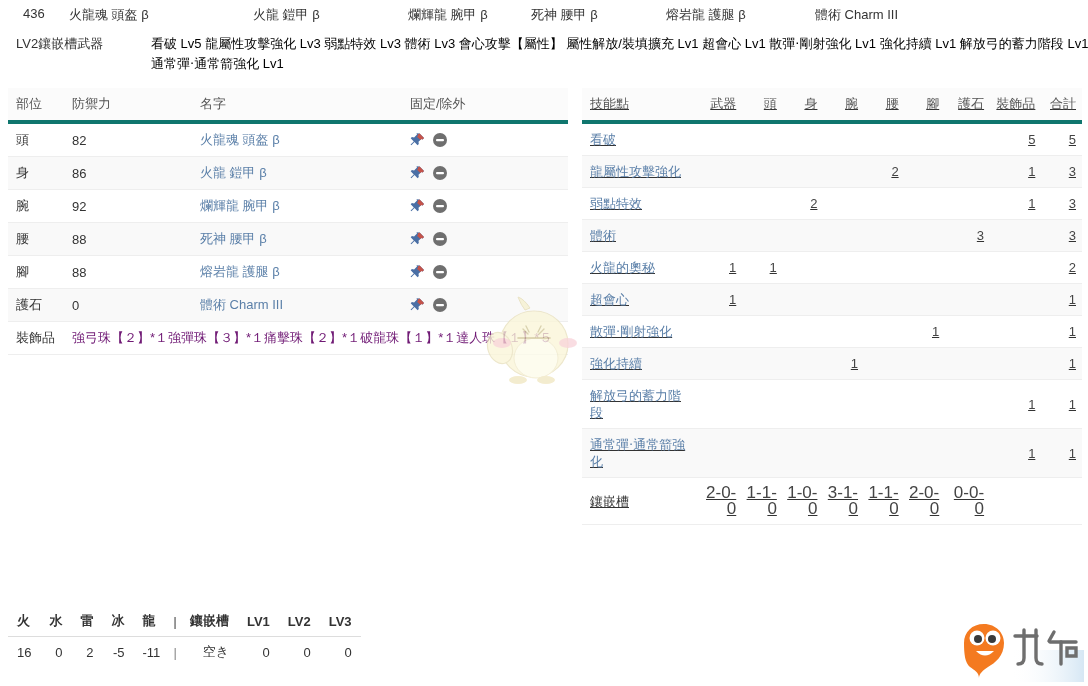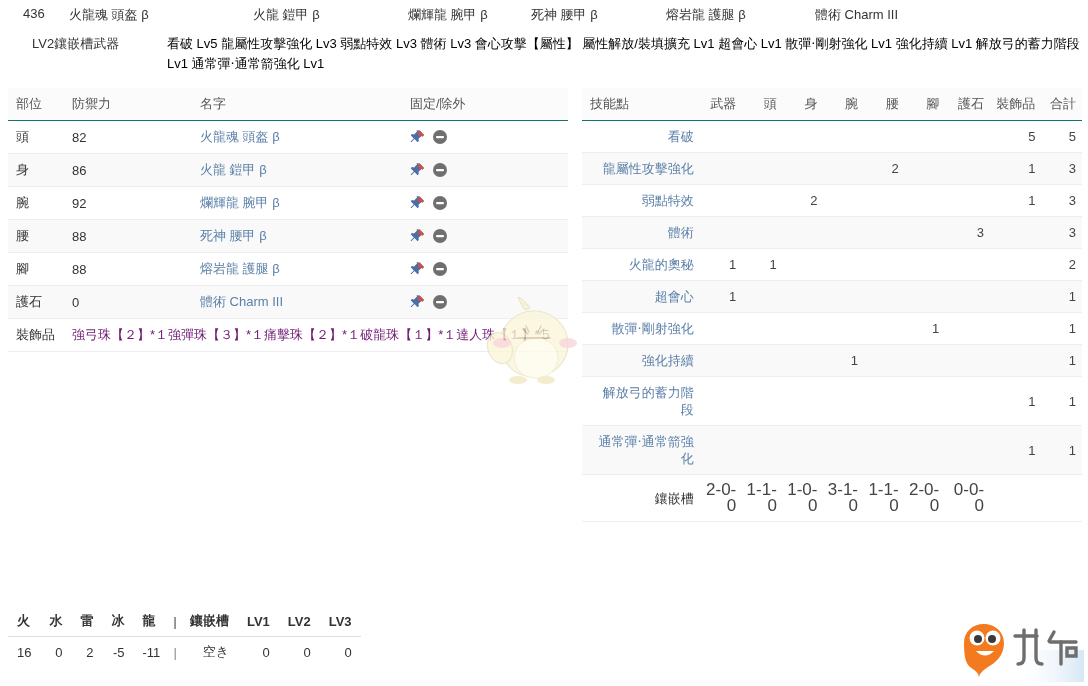--- a/index.html
+++ b/index.html
@@ -56,39 +56,38 @@
     padding-top: 6px;
     font-size: 13px;
     line-height: 20px;
   }
   .top-row-2 .weapon-label {
     width: 138px;
     flex: 0 0 138px;
     padding-left: 3px;
     box-sizing: border-box;
     color: #333;
-    margin-left: 16px;
   }
   .top-row-2 .skill-list {
     flex: 1 1 auto;
     color: #000000;
     overflow: hidden;
     max-height: 40px;
   }
 
   
   table {
     border-collapse: collapse;
     font-size: 13px;
   }
   th {
     font-weight: normal;
     color: #555;
     text-align: left;
-    border-bottom: 1px solid #0f766e;
+    border-bottom: 4px solid #0f766e;
     padding: 7px 8px;
     background: #fbfbfb;
     white-space: nowrap;
   }
   td {
     border-bottom: 1px solid #eeeeee;
     padding: 7px 8px;
     color: #333;
     vertical-align: middle;
   }
@@ -124,29 +123,29 @@
   }
   .deco-row td.deco-label { color: #333; }
   .deco-row td.deco-list { color: #701a75; }
 
   
   .right-table-wrap {
     position: absolute;
     left: 582px; top: 88px;
     width: 500px;
   }
-  table.skills { width: 500px; table-layout: fixed; }
+  table.skills { width: 500px; table-layout: fixed; text-decoration: underline; }
   .skills col.c-skill { width: 112px; }
   .skills col.c-num   { width: 38px; }
   .skills col.c-stone { width: 42px; }
   .skills col.c-deco  { width: 48px; }
   .skills col.c-total { width: 38px; }
   .skills th.num, .skills td.num { text-align: right; padding-right: 6px; padding-left: 2px; }
   .skills th.skill-head { padding-left: 8px; }
-  .skills td.skill-name { color: #5a7fa8; padding-left: 8px; line-height: 17px; text-align: right; }
+  .skills td.skill-name { color: #5a7fa8; padding-left: 8px; line-height: 17px; }
   .skills td.num { color: #444; }
   .skills tr.slot-row td.num { line-height: 16px; font-size: 17px; }
   .skills tr.slot-row td.skill-name { color: #333; }
 
   
   .bottom-table-wrap {
     position: absolute;
     left: 8px; top: 606px;
   }
   table.resist { border-collapse: collapse; }

